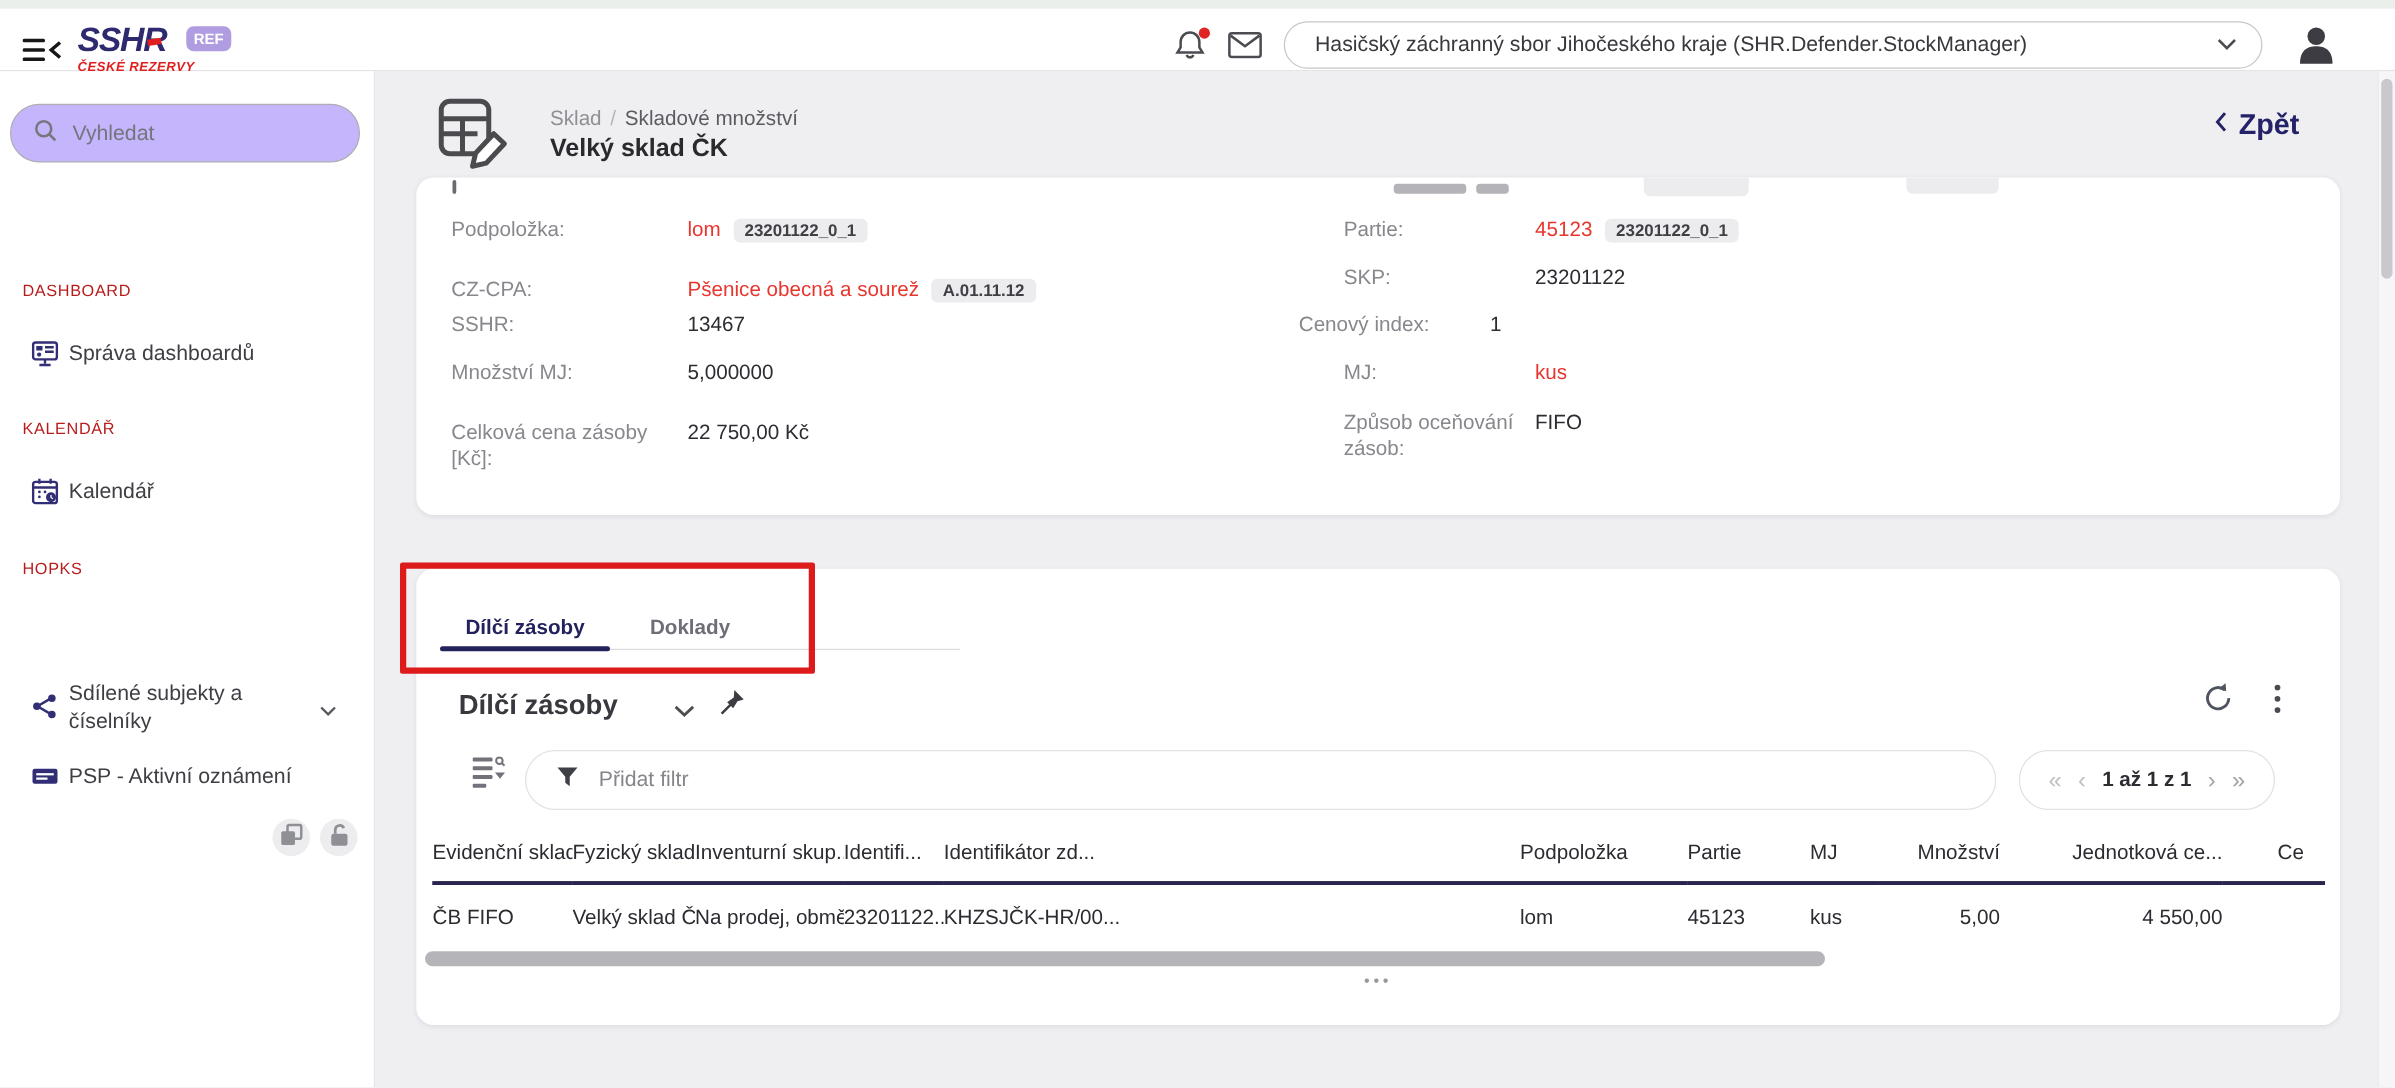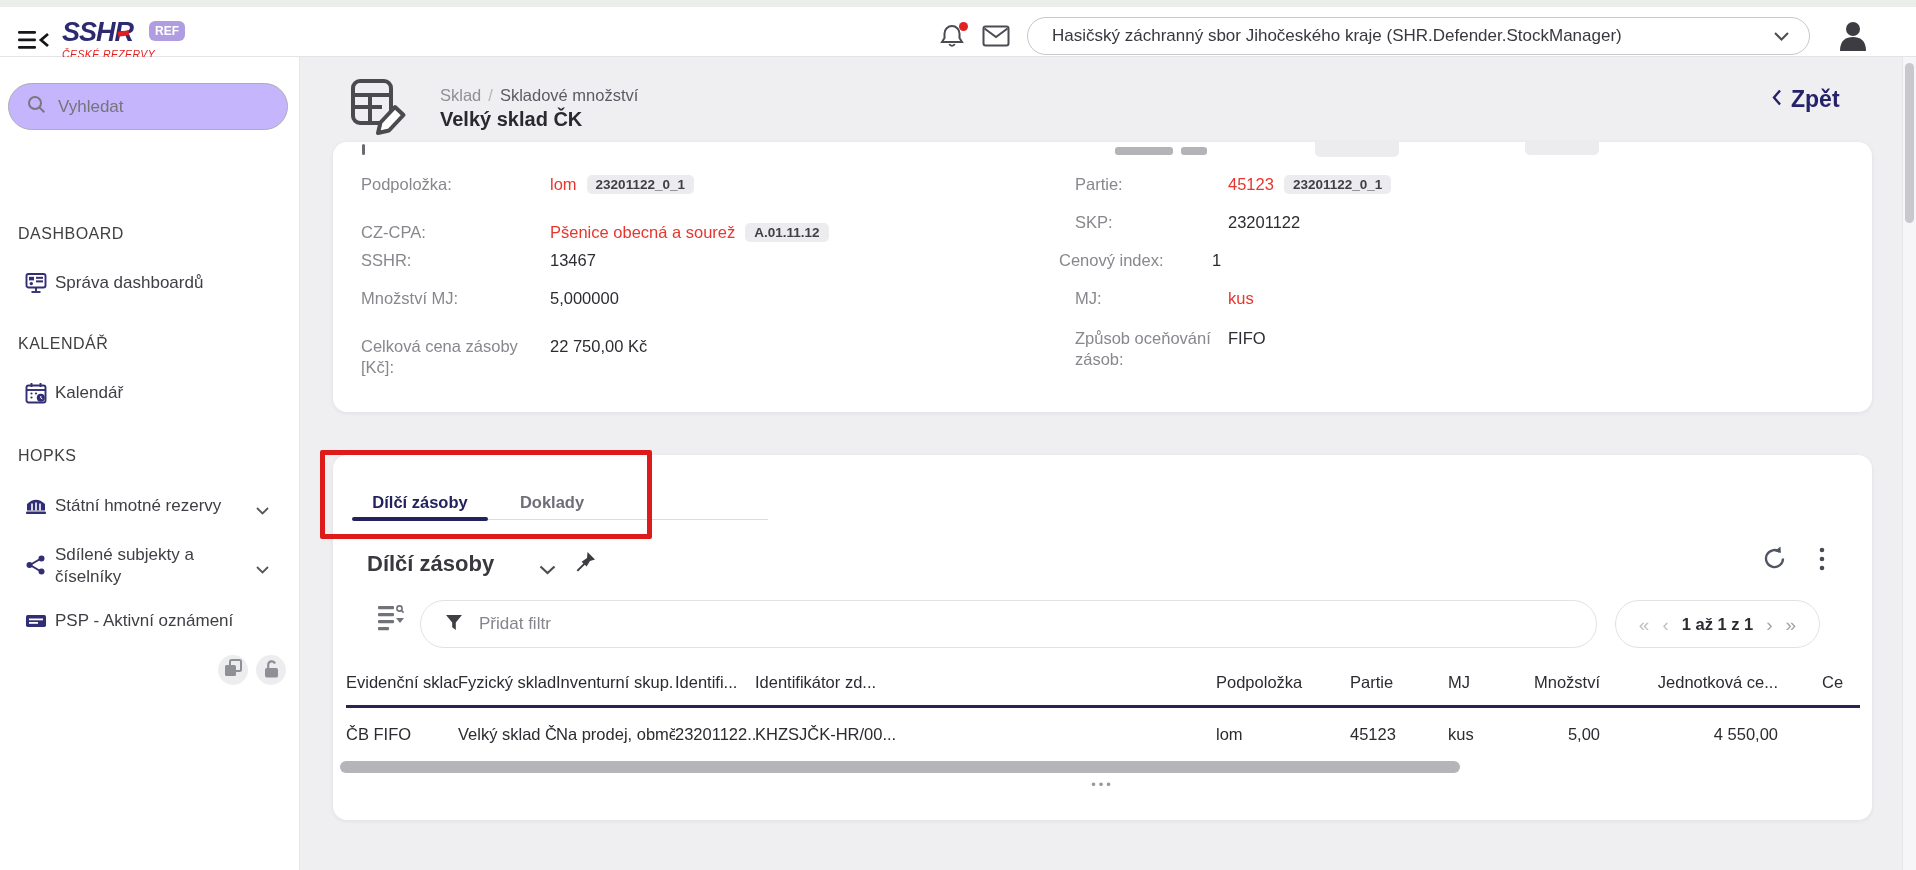--- a/index.html
+++ b/index.html
@@ -7,35 +7,35 @@
   body { font-family:"Liberation Sans", sans-serif; background:#efeef1; position:relative; }
   .abs { position:absolute; }
 
   
   .topstrip { left:0; top:0; width:1916px; height:7px; background:#eaefeb; }
   .topbar { left:0; top:7px; width:1916px; height:50px; background:#ffffff; border-bottom:1px solid #e4e4e7; }
   .hamburger { left:18px; top:20px; width:32px; height:26px; cursor:pointer; }
   .logo { left:62px; top:12px; }
   .logo-text { font-size:27px; font-weight:800; font-style:italic; color:#2d2a70; letter-spacing:-1px; line-height:27px; }
   .logo-dash { position:absolute; left:56px; top:12px; width:11px; height:5px; background:#e01f1f; transform:rotate(-8deg); }
-  .logo-sub { font-size:10.5px; font-weight:400; font-style:italic; color:#e01f1f; letter-spacing:.4px; margin-top:2px; }
+  .logo-sub { font-size:10.5px; font-weight:700; font-style:italic; color:#e01f1f; letter-spacing:.4px; margin-top:2px; }
   .badge-ref { left:149px; top:14px; width:36px; height:20px; background:#b09ce0; border-radius:6px; color:#fff; font-size:12px; font-weight:600; display:flex; align-items:center; justify-content:center; }
   .bell { left:939px; top:15px; width:30px; height:30px; cursor:pointer; }
   .bell-dot { position:absolute; right:1px; top:0px; width:9px; height:9px; border-radius:50%; background:#e02323; }
   .mail { left:982px; top:18px; width:28px; height:22px; cursor:pointer; }
   .tenant { left:1027px; top:10px; width:783px; height:38px; border:1.5px solid #c8c8cc; border-radius:20px; background:#fff; display:flex; align-items:center; padding:0 20px 0 24px; cursor:pointer; }
   .tenant-label { flex:1; font-size:17px; color:#38383e; white-space:nowrap; overflow:hidden; }
   .avatar { left:1836px; top:12px; width:34px; height:34px; }
 
   
   .sidebar { left:0; top:57px; width:300px; height:813px; background:#fff; border-right:1px solid #e6e6e9; }
   .search-box { position:absolute; left:8px; top:26px; width:280px; height:47px; border:1.5px solid #aeaeb2; border-radius:24px; display:flex; align-items:center; padding-left:18px; background:#c4b5fd; }
   .search-box input { border:none; outline:none; font-size:17px; color:#55555a; margin-left:12px; width:200px; font-family:inherit; background:transparent; }
   .search-box input::placeholder { color:#75757b; }
-  .sec-title { position:absolute; left:18px; font-size:16px; color:#404040; letter-spacing:.5px; font-weight:400; }
+  .sec-title { position:absolute; left:18px; font-size:13px; color:#b91c1c; letter-spacing:.5px; font-weight:400; }
   .side-item { position:absolute; left:0; width:300px; display:flex; align-items:flex-start; cursor:pointer; }
   .side-item .sicon { position:absolute; left:25px; top:0; width:22px; }
   .side-item .slabel { position:absolute; left:55px; top:0; font-size:17px; color:#3e3e44; line-height:22px; width:190px; }
   .side-item .schev { position:absolute; left:256px; top:6px; }
   .circle-btn { position:absolute; width:30px; height:30px; border-radius:50%; background:#ededef; display:flex; align-items:center; justify-content:center; cursor:pointer; }
 
   
   .ph-icon { left:348px; top:76px; }
   .breadcrumb { left:440px; top:86px; font-size:16.5px; }
   .bc-a { color:#8f8f95; cursor:pointer; }
@@ -177,37 +177,20 @@
           <circle cx="11" cy="11.5" r="1.1" fill="#312e75"></circle>
         <circle cx="6.5" cy="15.5" r="1.1" fill="#312e75"></circle>
         <circle cx="15.8" cy="15.8" r="4" fill="#312e75"></circle>
         <path d="M15.8 14 v2 l1.5 1" stroke="#fff" stroke-width="1" fill="none"></path>
       </svg>
     </span>
     <span class="slabel">Kalendář</span>
   </div>
 
   <div class="sec-title" style="top:390px">HOPKS</div>
-  <div class="side-item" style="top:438px;height:26px">
-    <span class="sicon">
-      <svg width="22" height="20" viewBox="0 0 22 20">
-        <path d="M2 9 Q11 0.5 20 9 L20 15.5 L2 15.5 Z" fill="#312e75"></path>
-        <line x1="7" y1="8.5" x2="7" y2="15.5" stroke="#fff" stroke-width="1.6"></line>
-        <line x1="11" y1="7.5" x2="11" y2="15.5" stroke="#fff" stroke-width="1.6"></line>
-        <line x1="15" y1="8.5" x2="15" y2="15.5" stroke="#fff" stroke-width="1.6"></line>
-        <rect x="1" y="16.5" width="20" height="2.6" rx="1.2" fill="#312e75"></rect>
-      </svg>
-    </span>
-    <span class="slabel">Státní hmotné rezervy</span>
-    <span class="schev">
-      <svg width="13" height="8" viewBox="0 0 13 8">
-          <path d="M1 1 L6.5 6.5 L12 1" fill="none" stroke="#55555c" stroke-width="1.8"></path>
-        </svg>
-    </span>
-  </div>
   <div class="side-item" style="top:553px;height:26px">
     <span class="sicon" style="top:2px">
       <svg width="22" height="18" viewBox="0 0 22 18">
         <rect x="1" y="3" width="20" height="12" rx="1.8" fill="#312e75"></rect>
         <rect x="4" y="6.5" width="14" height="1.8" fill="#fff"></rect>
         <rect x="4" y="10" width="9" height="1.8" fill="#fff"></rect>
       </svg>
     </span>
     <span class="slabel">PSP - Aktivní oznámení</span>
   </div>
@@ -316,21 +299,21 @@
         <span class="link">45123</span>
         <span class="chip">23201122_0_1</span>
       </div>
   </div>
   <div class="drow" style="left:742px;top:70px">
     <div class="dlabel" style="width:153px">SKP:</div>
     <div class="dval">
         <span>23201122</span>
       </div>
   </div>
-  <div class="drow" style="left:726px;top:108px">
+  <div class="drow" style="left:706px;top:108px">
     <div class="dlabel" style="width:153px">Cenový index:</div>
     <div class="dval">
         <span>1</span>
       </div>
   </div>
   <div class="drow" style="left:742px;top:146px">
     <div class="dlabel" style="width:153px">MJ:</div>
     <div class="dval">
         <span class="link">kus</span>
       </div>

